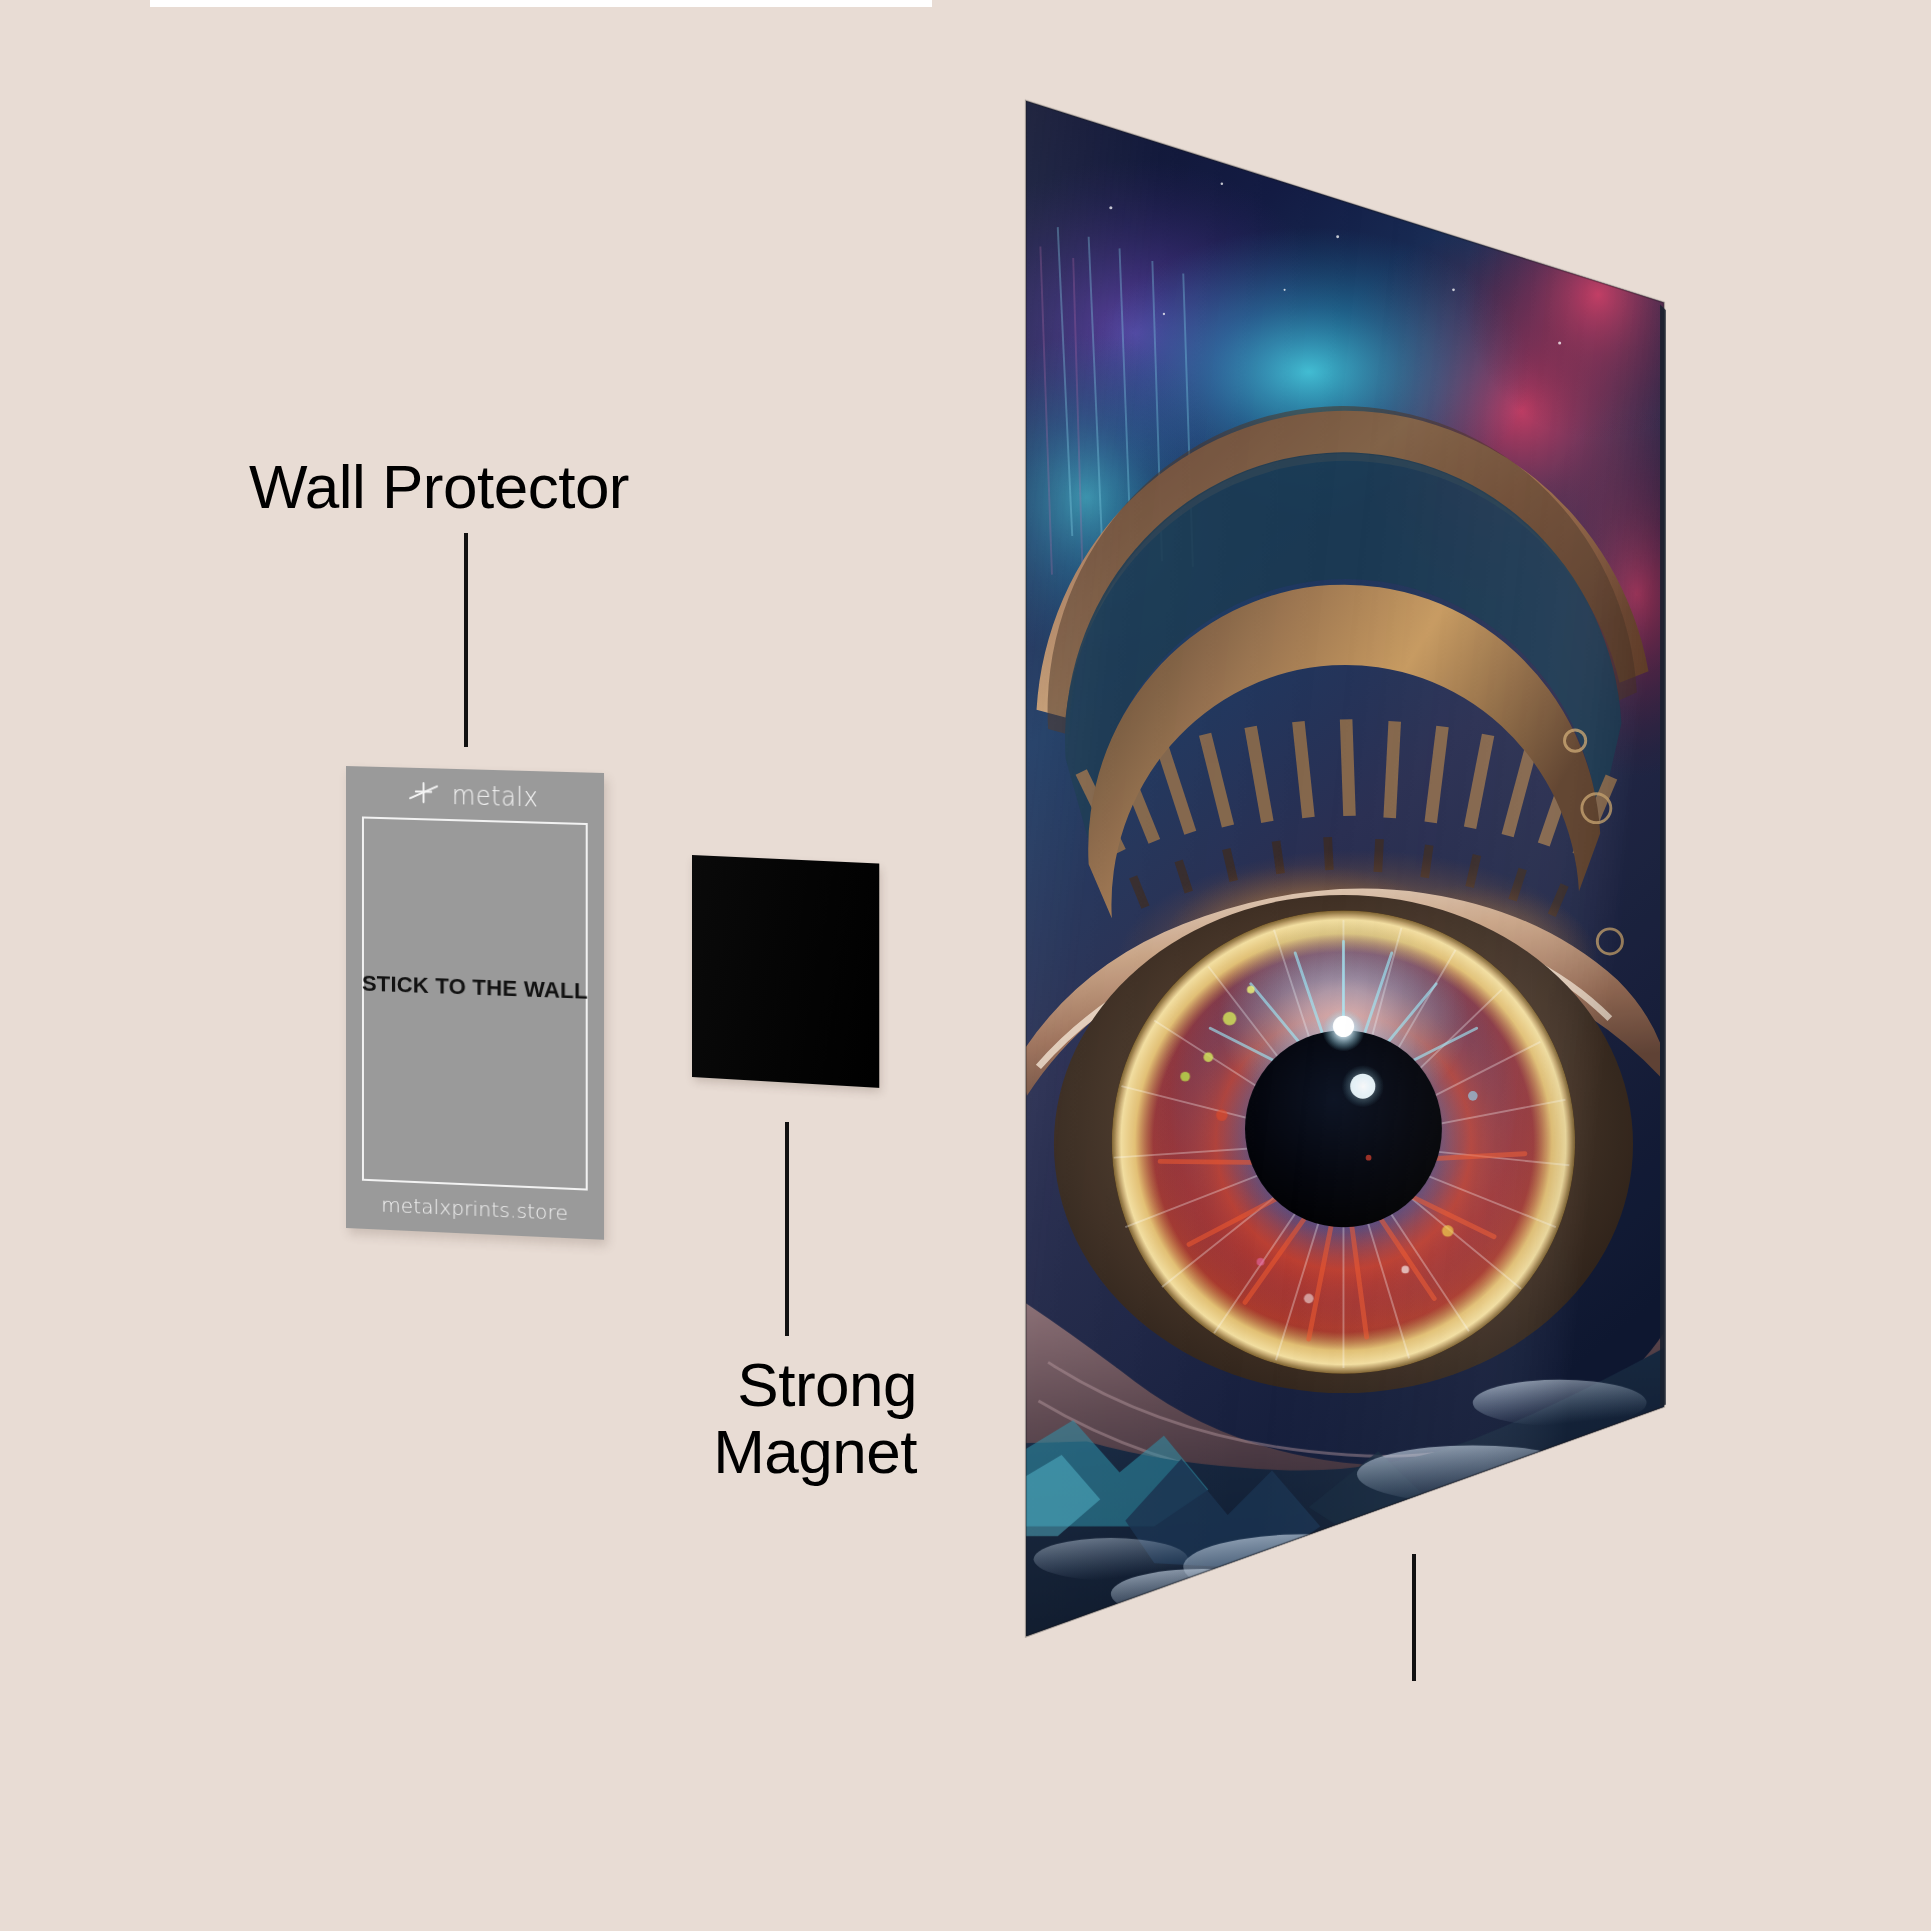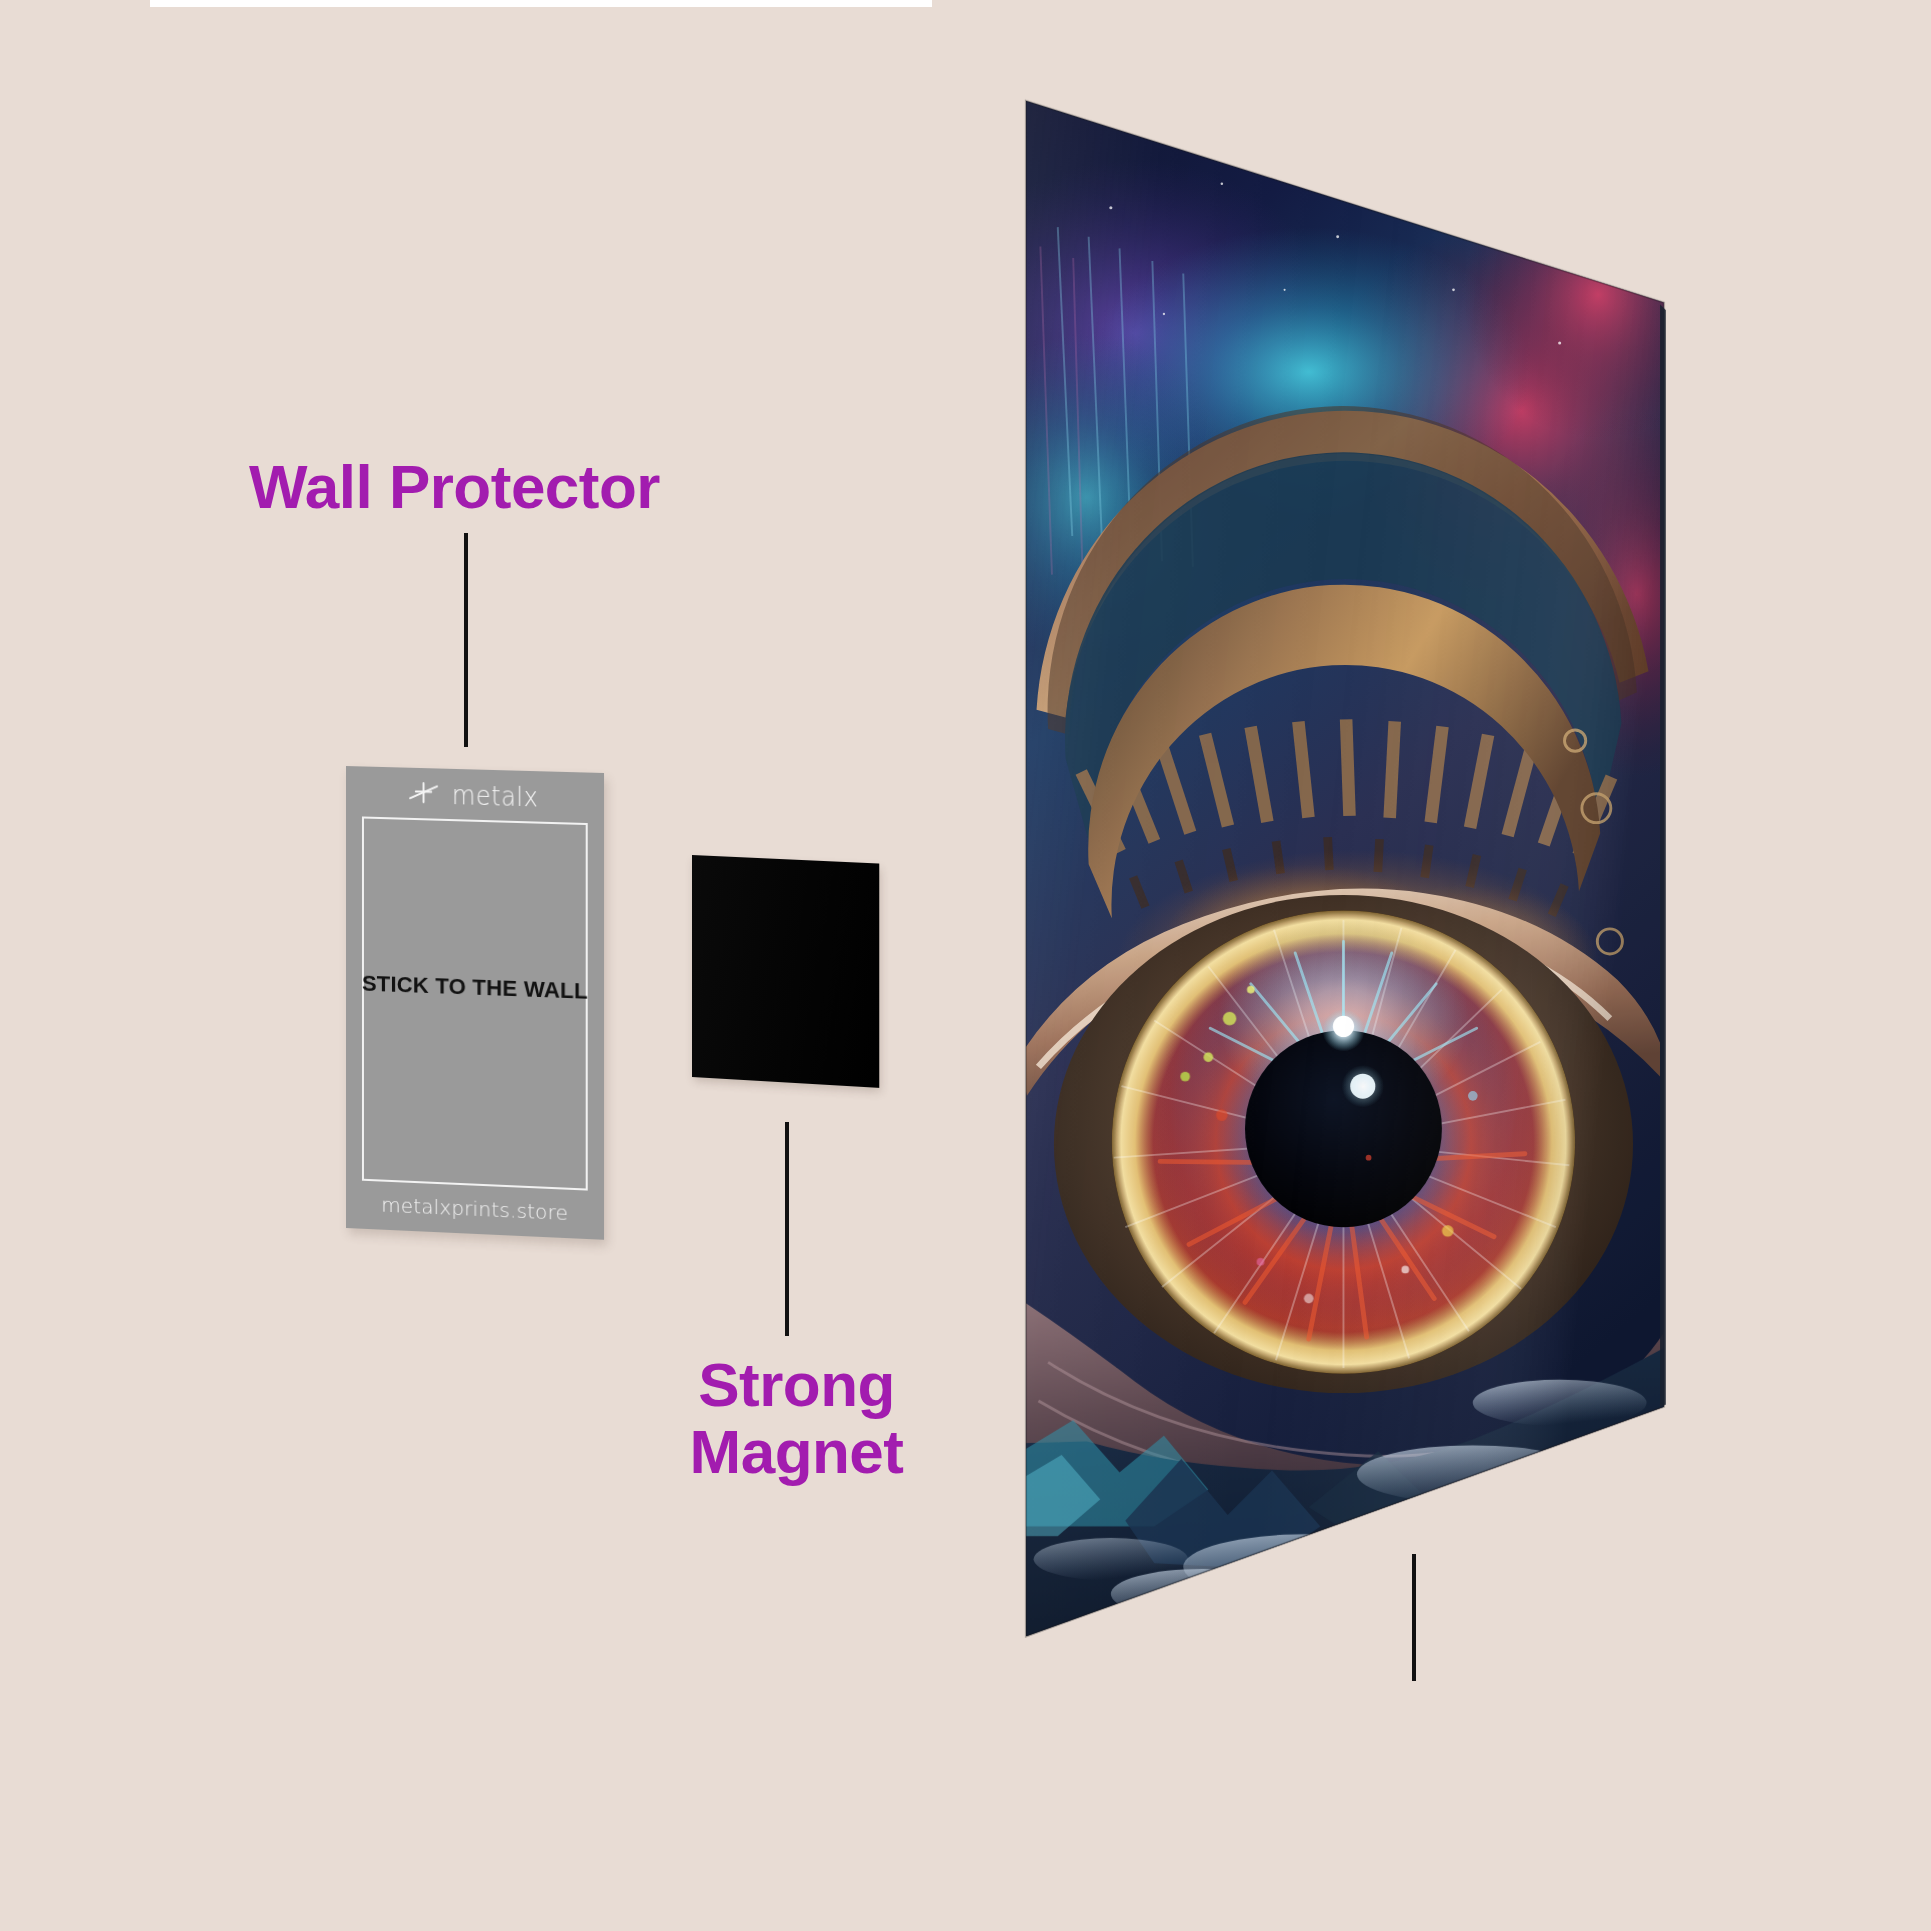--- a/index.html
+++ b/index.html
@@ -21,36 +21,36 @@
     left: 150px;
     top: 0;
     width: 782px;
     height: 6.8px;
     background: #ffffff;
   }
 
   
   .callout-label {
     position: absolute;
-    color: #a21caf;
-    font-weight: 700;
+    color: #000000;
+    font-weight: 400;
     letter-spacing: -0.5px;
     line-height: 1.08;
     white-space: pre-line;
   }
   #label-wall-protector {
     left: 249px;
     top: 454px;
     font-size: 62px;
   }
   #label-strong-magnet {
     left: 676px;
     top: 1352px;
     font-size: 62px;
-    text-align: center;
+    text-align: right;
     width: 241px;
   }
   #label-metal-poster {
     left: 1188px;
     top: 1675px;
     font-size: 62px;
   }
 
   
   .leader {

